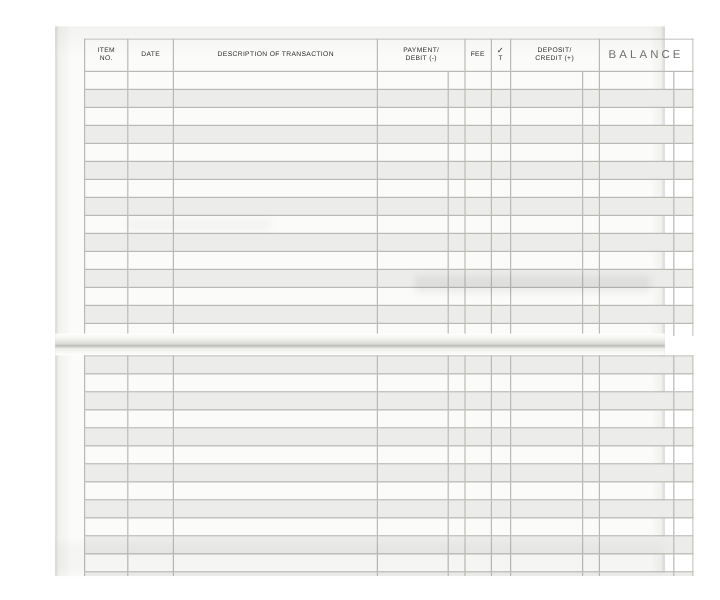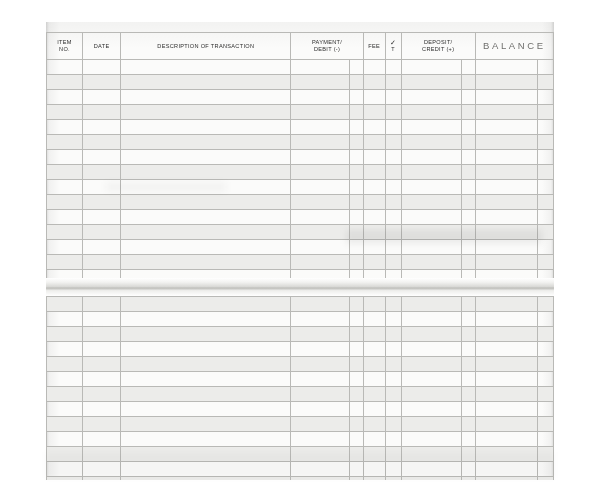--- a/index.html
+++ b/index.html
@@ -42,20 +42,21 @@
       linear-gradient(to left, rgba(0,0,0,0.05) 0px, rgba(0,0,0,0.0) 12px);
     pointer-events: none;
   }
 
   
   .half {
     position: absolute;
     left: 0;
     width: 508px;
     overflow: hidden;
+    padding-left: 24px;
   }
   .half-top { top: 10px; height: 248px; }
   .half-bottom { top: 274px; height: 184px; }
 
   
   .fold {
     position: absolute;
     left: 0px;
     top: 256px;
     width: 508px;

